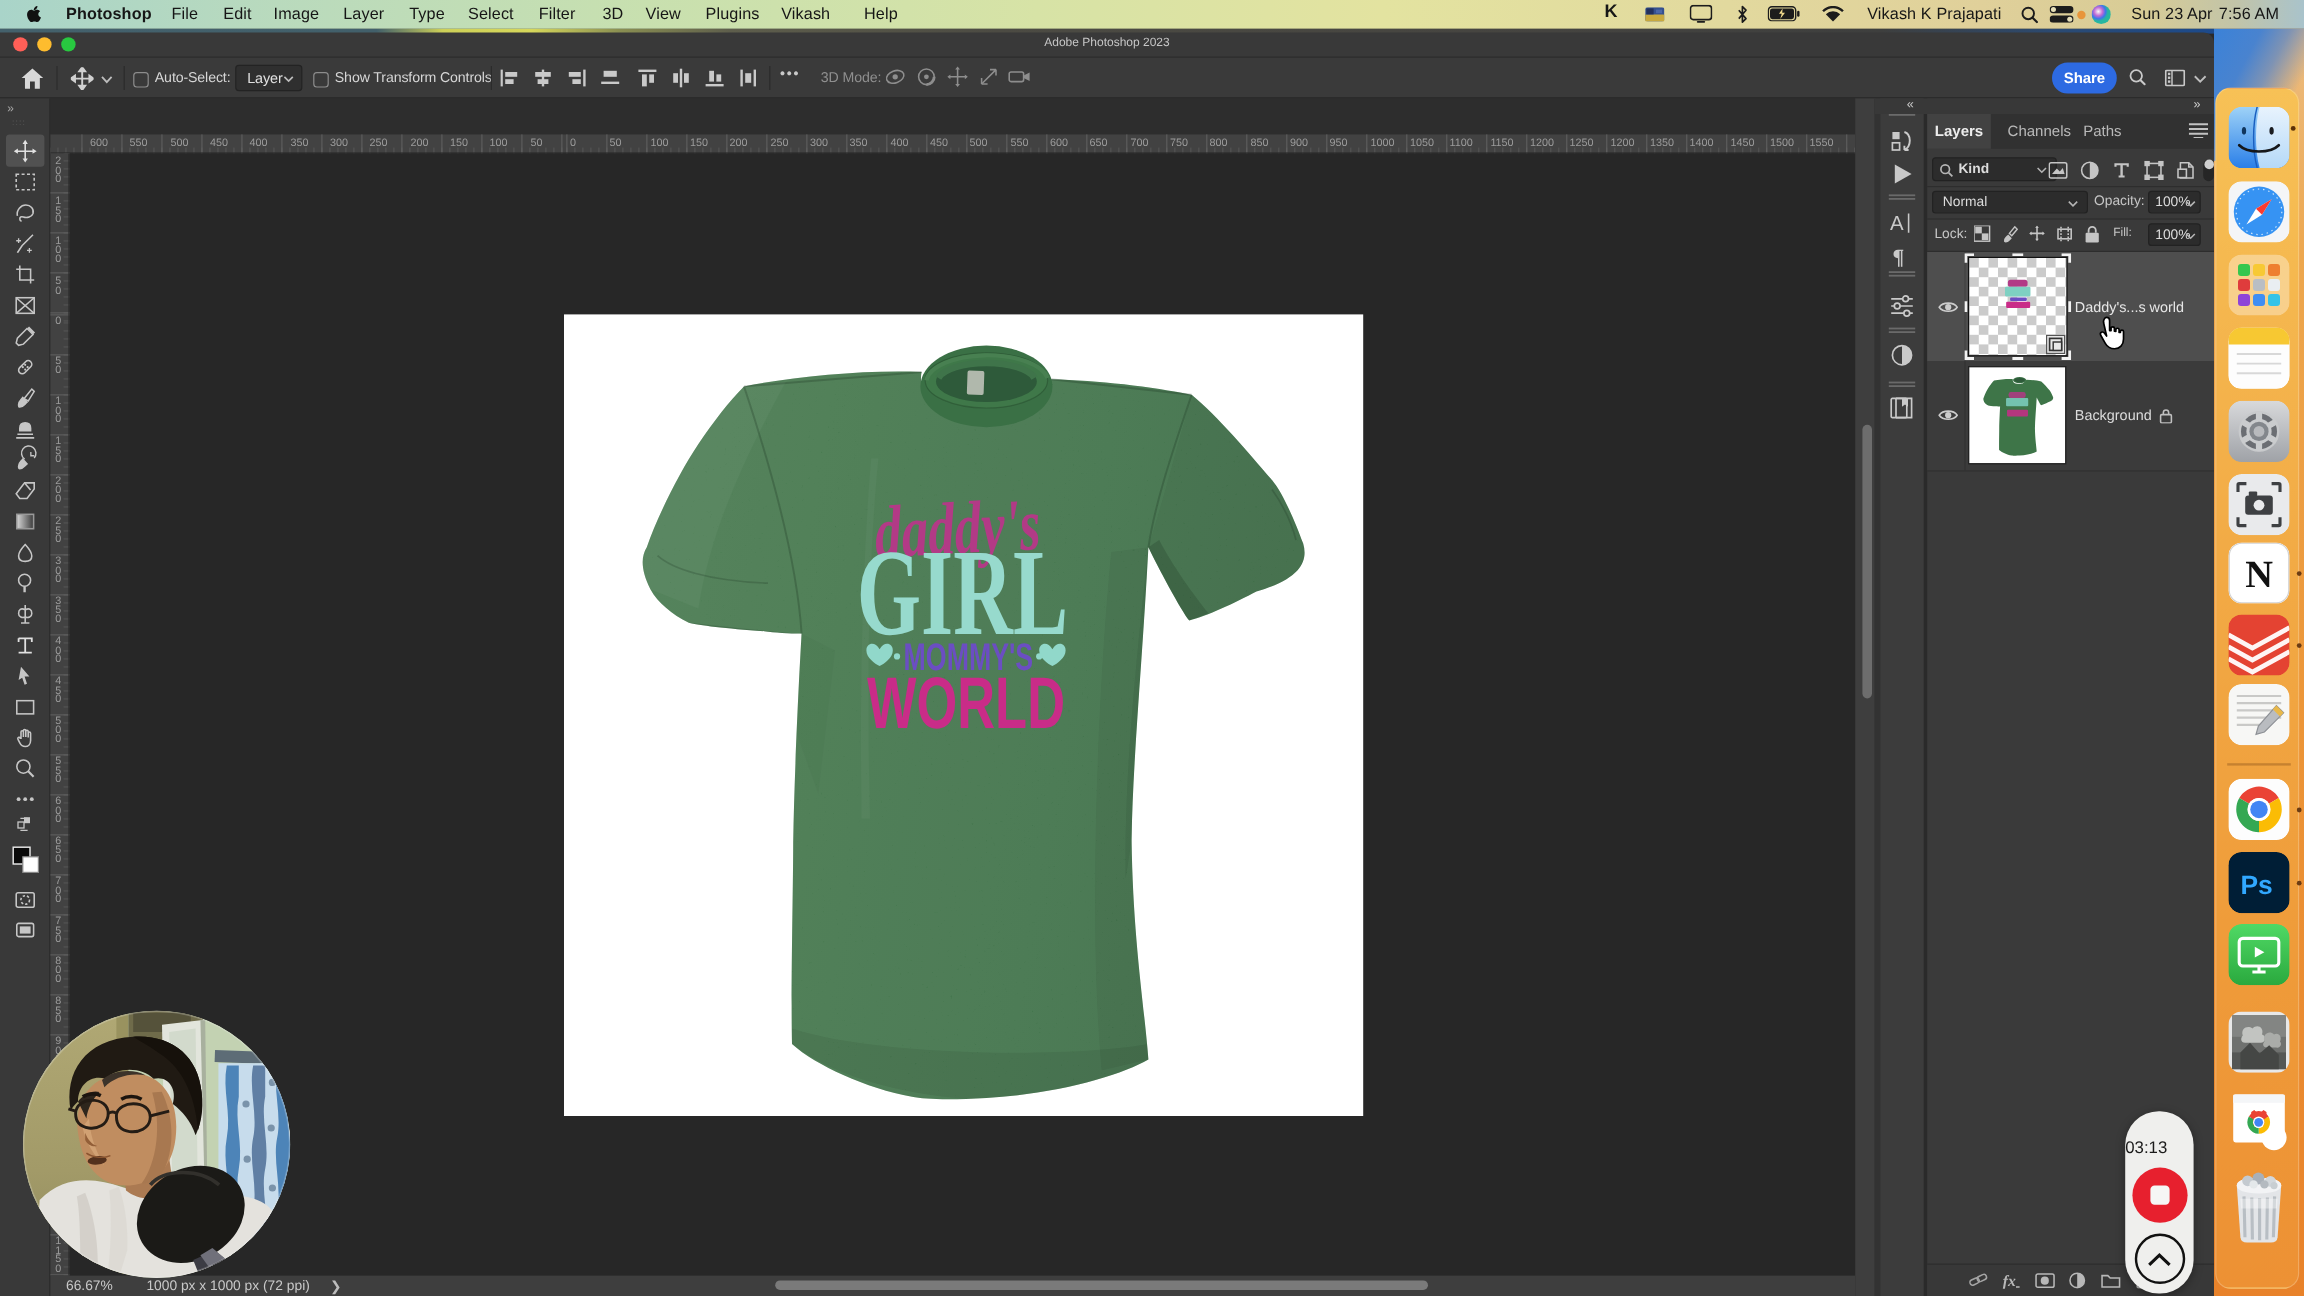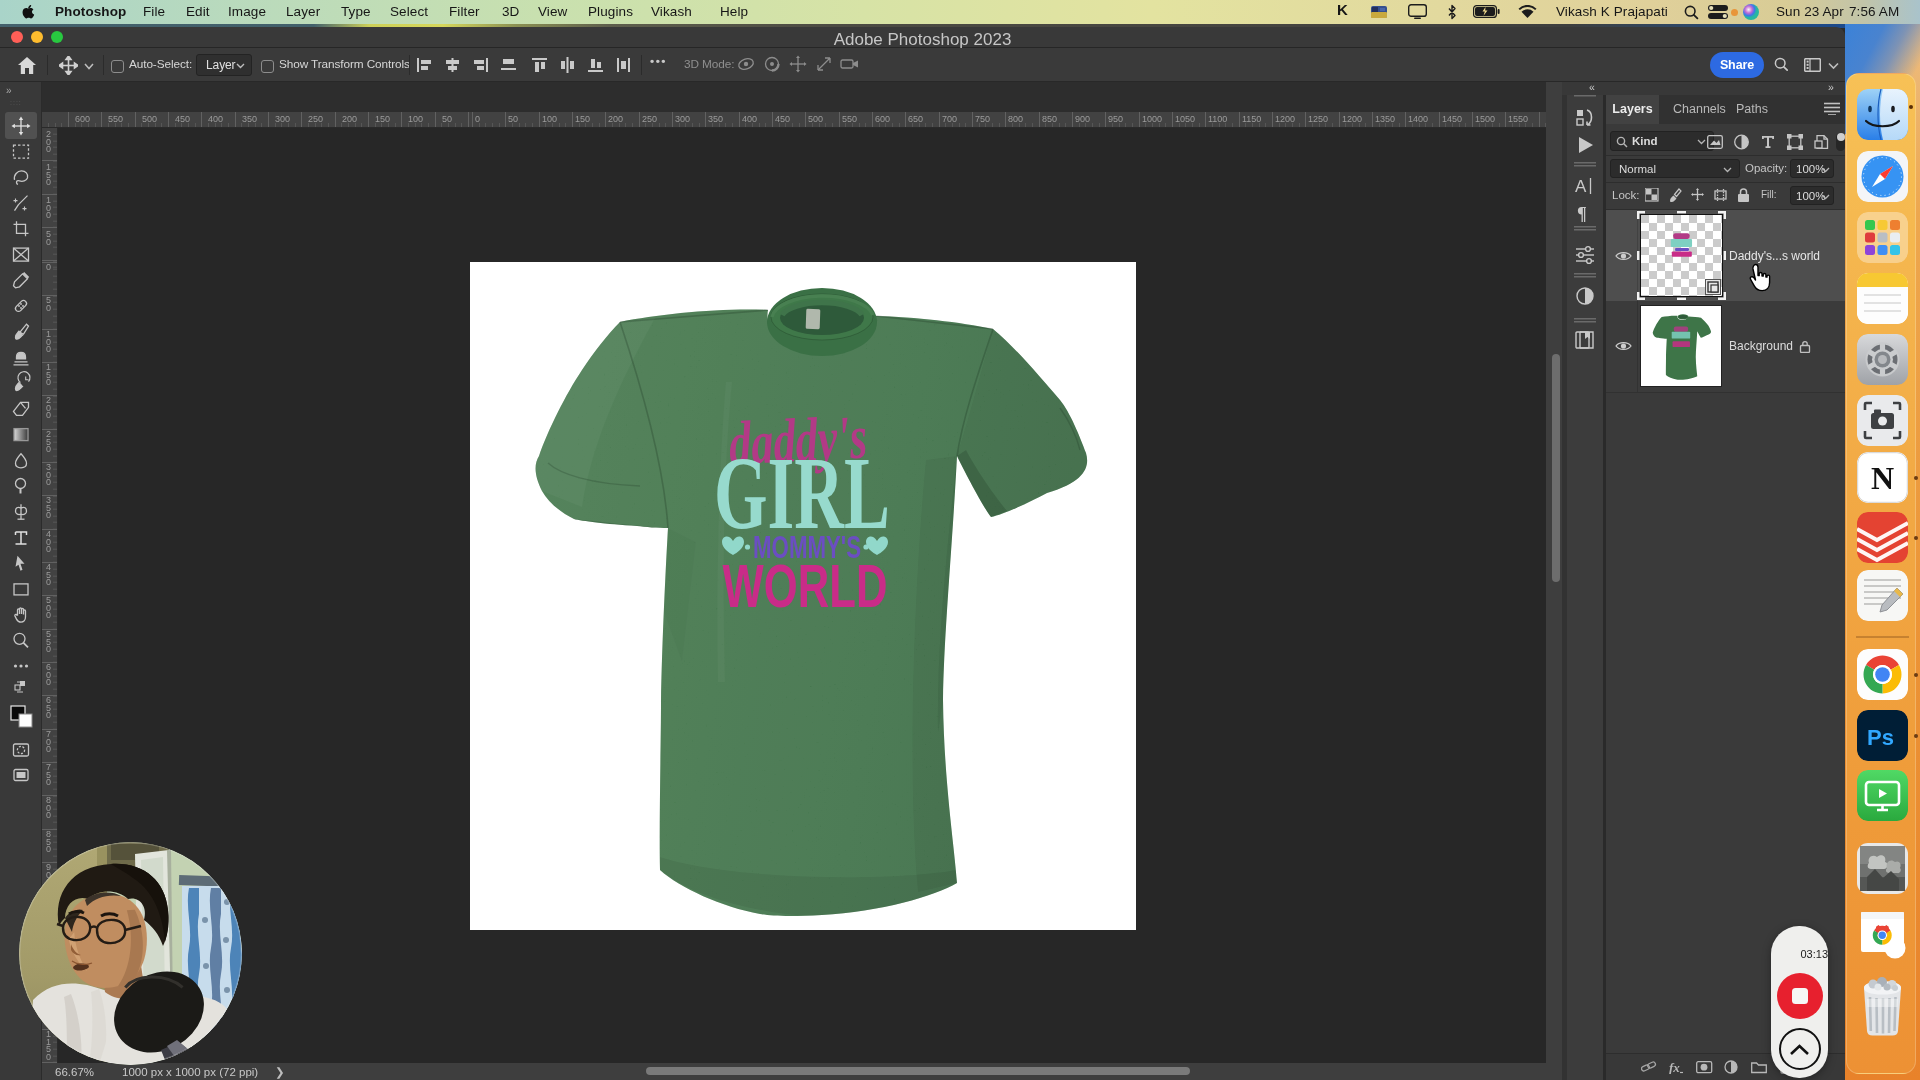--- a/index.html
+++ b/index.html
@@ -15,21 +15,21 @@
 .mbi { top:3.5px; white-space:nowrap; letter-spacing:0.1px; }
 
 #wallsliver { left:0; top:24px; width:1845px; height:4px;
   background:linear-gradient(to right,#44616c 0%,#42606b 17%,#cdd058 20%,#d6d75b 24%,#8a8f52 28%,#5e5e4c 33%,#4c4b43 45%,#454440 70%,#3e3f3e 85%,#2b4a72 93%,#1c4a8c 100%); }
 
 
 #titlebar { left:0; top:27px; width:1845px; height:21px; background:#393939;
   border-bottom:1px solid #262626; border-radius:0 9px 0 0; }
 .tl { position:absolute; top:31px; width:12px; height:12px; border-radius:6px; }
 #titlebar .tt { position:absolute; left:0; right:0; top:3px; text-align:center;
-  color:#c6c6c6; font-size:17px; }
+  color:#c6c6c6; font-size:10px; }
 #optionsbar { left:0; top:48px; width:1845px; height:34px; background:#3a3a3a;
   border-bottom:1px solid #282828; color:#d6d6d6; font-size:11.8px; letter-spacing:-0.1px; }
 #optionsbar .sep { position:absolute; top:7px; width:1px; height:20px; background:#2b2b2b; }
 .cb { position:absolute; top:12px; width:13px; height:13px; border:1px solid #8d8d8d;
   border-radius:3px; background:#3a3a3a; }
 #ddLayer { position:absolute; left:196px; top:6px; width:56px; height:22px; background:#2f2f2f;
   border:1px solid #232323; border-radius:3px; color:#e0e0e0; font-size:12px;
   line-height:20px; padding-left:9px; }
 
 
@@ -1093,21 +1093,21 @@
       <ellipse cx="140" cy="170" rx="47" ry="38" fill="#1b1a17" transform="rotate(-30 140 170)"></ellipse>
       <path d="M108,142 C120,130 150,132 165,148" fill="none" stroke="#32302c" stroke-width="3" transform="rotate(-6 140 160)"></path>
       <path d="M160,200 L188,223 L148,223 L142,208 Z" fill="#3c3c44"></path>
       <path d="M158,198 L170,208 L158,218 L148,204 Z" fill="#70707a"></path>
       <path d="M168,207 L190,223 L172,223 L158,212 Z" fill="#2a2a30"></path>
       <circle cx="111.5" cy="111.5" r="111" fill="none" stroke="rgba(240,240,240,0.25)" stroke-width="1.5"></circle>
       </g>
     </svg>
   </div>
   <div class="abs" id="recpill">
-    <span style="position:absolute;left:0;right:0;top:22px;text-align:right;color:#1b1b1b;font-size:11px">03:13</span>
+    <span style="position:absolute;left:0;right:0;top:22px;text-align:left;color:#1b1b1b;font-size:14px">03:13</span>
     <span style="position:absolute;left:5.5px;top:47px;width:46px;height:46px;border-radius:50%;background:#e7202e"></span>
     <span style="position:absolute;left:20.5px;top:62px;width:16px;height:16px;border-radius:3.5px;background:#f6f6f5"></span>
     <span style="position:absolute;left:7.5px;top:102px;width:42px;height:42px;border-radius:50%;border:2.4px solid #111"></span>
     <svg style="position:absolute;left:18px;top:118px" width="21" height="12">
         <path d="M2 10 L10.5 2 L19 10" fill="none" stroke="#111" stroke-width="2.6"></path>
       </svg>
   </div>
   <svg class="abs" style="left:1748px;top:263px" width="24" height="29" viewBox="0 0 24 29">
       <path d="M7.5 1.5 C9 1.5 10 2.6 10 4.2 L10 12.5 L11.2 12.6 L11.2 10.8 C11.2 9 14 9 14 10.8 L14 13 L15.2 13.1 L15.2 11.8 C15.2 10.1 17.9 10.1 17.9 11.8 L17.9 14 L19 14.1 L19 13.3 C19 11.7 21.6 11.7 21.6 13.3 L21.6 19.5 C21.6 24.5 18.5 27.6 14.2 27.6 C10 27.6 8.2 26.3 6.4 23.1 L2.6 16.4 C1.4 14.2 4.2 12.6 5.8 14.7 L7.5 17 L5 6 C4.6 4 5.9 1.5 7.5 1.5 Z" fill="#fff" stroke="#000" stroke-width="1.4" stroke-linejoin="round"></path>
     </svg>

